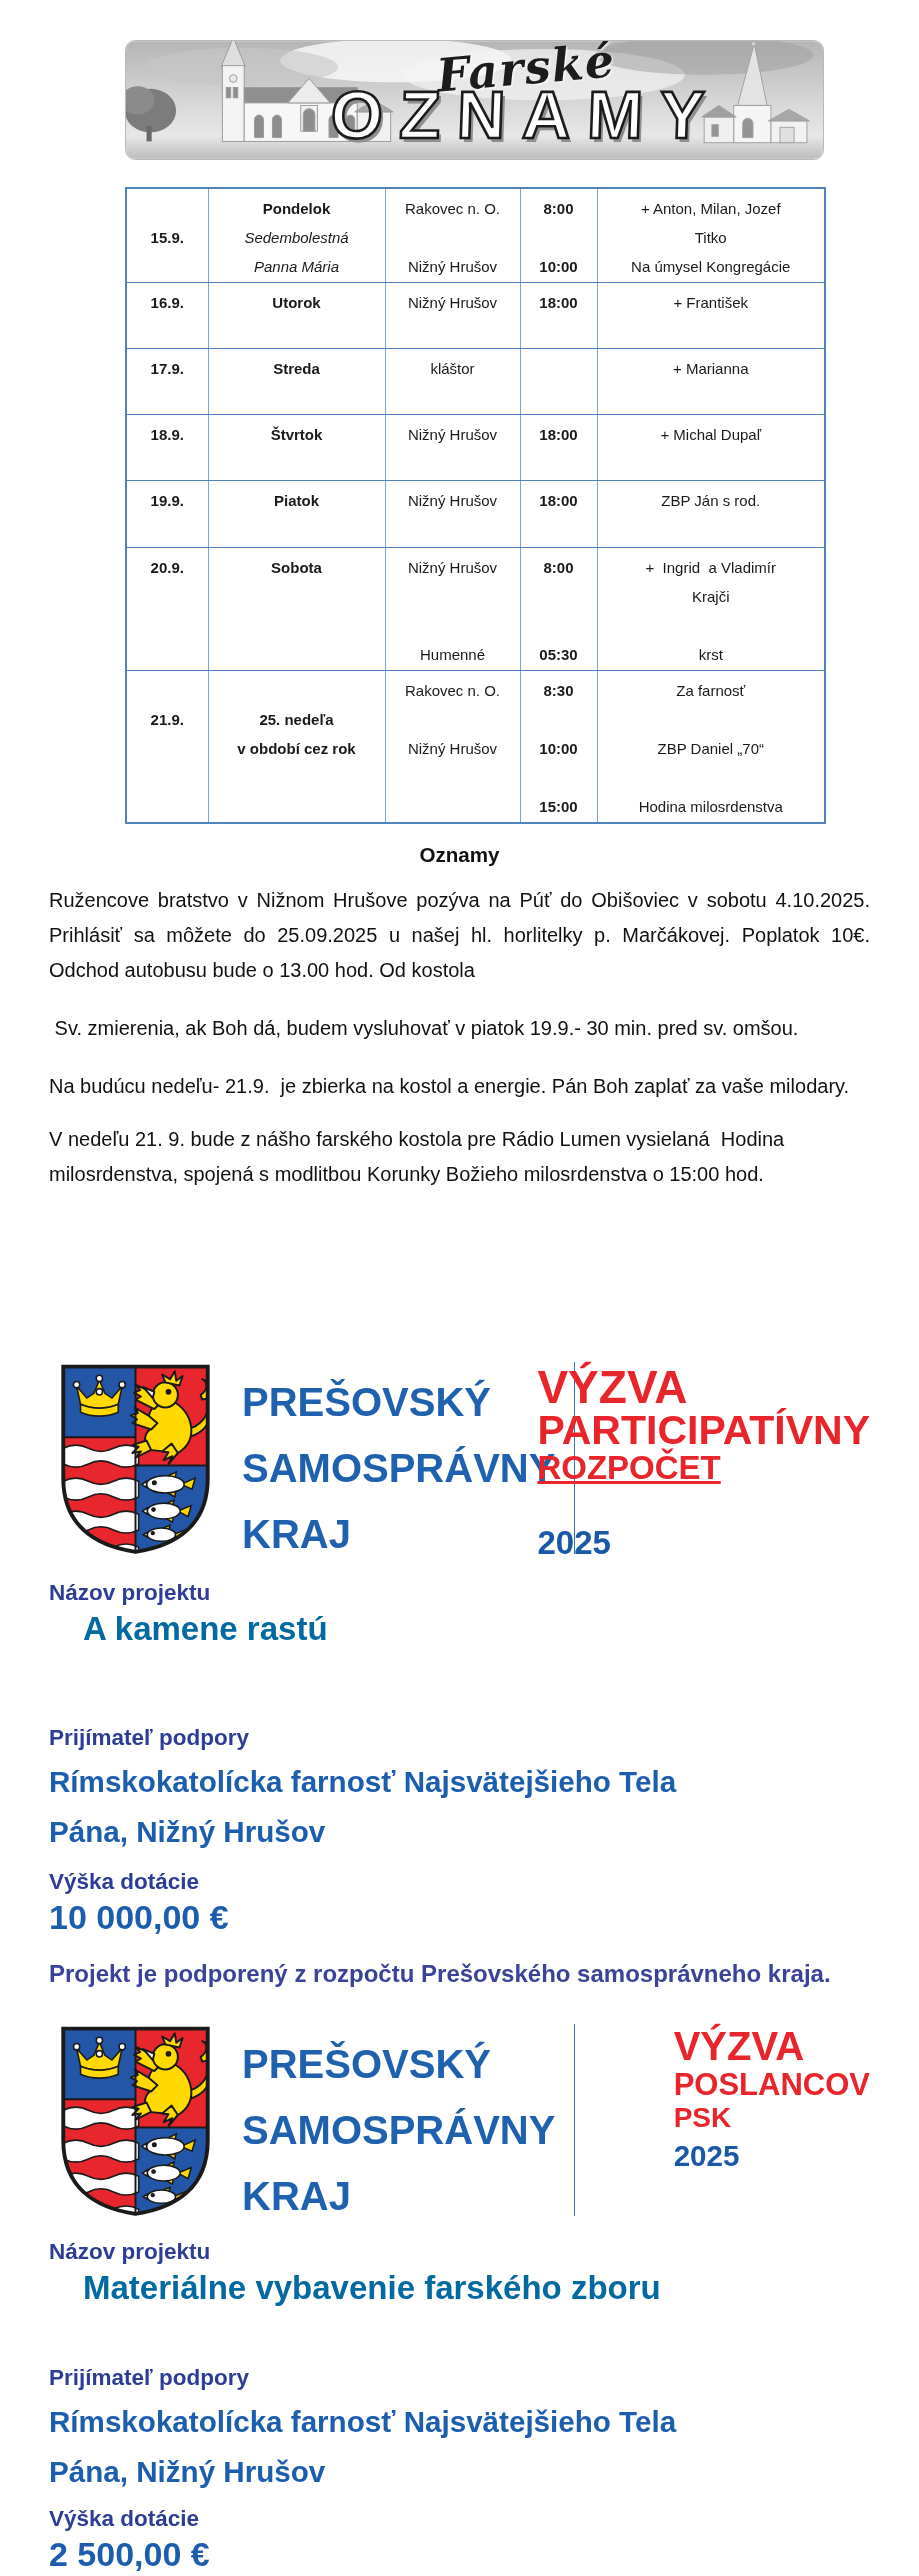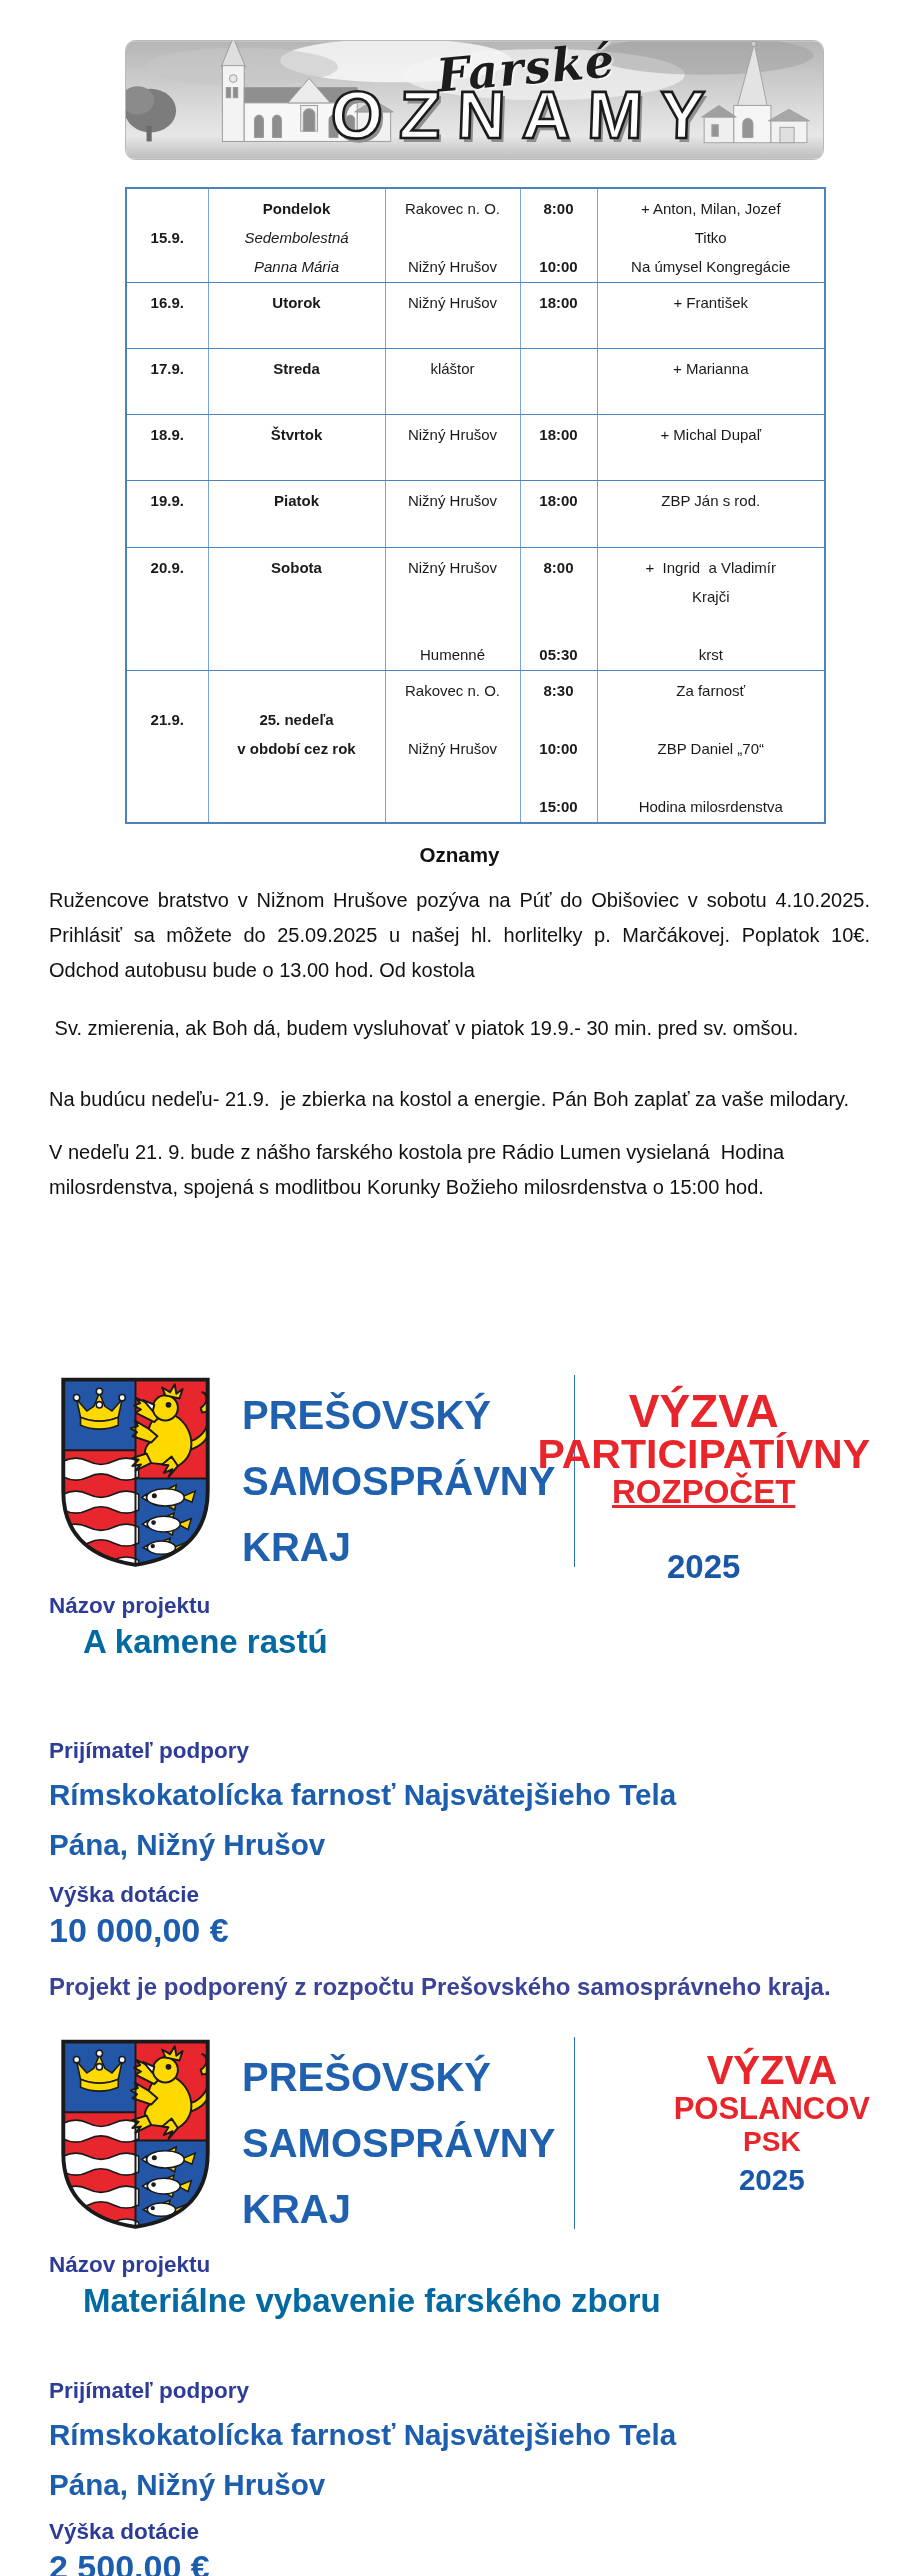--- a/index.html
+++ b/index.html
@@ -47,35 +47,35 @@
 
   
   .oznamy{
     margin:19px 0 0 0;text-align:center;font-size:20.6px;font-weight:bold;color:#111;
   }
   .paragraphs p{
     margin:0;font-size:20px;line-height:35px;white-space:pre-wrap;color:#111;
   }
   .paragraphs p.p0{margin-top:15.4px;text-align:justify;}
   .paragraphs p.p1{margin-top:23px;}
-  .paragraphs p.p2{margin-top:36px;}
+  .paragraphs p.p2{margin-top:23px;}
   .paragraphs p.p3{margin-top:18px;}
 
   
   .psk{position:relative;}
   .psk-1{margin-top:168px;}
   .psk-2{margin-top:33px;}
   .psk-head{position:relative;height:197px;margin-top:11px;}
   .coa{position:absolute;left:7.7px;top:0;width:157px;height:197px;}
   .psk-org{
     position:absolute;left:193px;top:9px;font-weight:bold;color:#2061af;
     font-size:40px;line-height:66px;letter-spacing:0px;
   }
   .psk-divider{position:absolute;left:525px;top:2.6px;bottom:2.6px;width:1.3px;background:#2e74b5;}
-  .psk-call{position:absolute;right:0;top:14px;text-align:center;font-weight:bold;color:#e8252b;}
+  .psk-call{position:absolute;right:0;top:3px;text-align:left;font-weight:bold;color:#e8252b;}
   .psk-1 .call-0{font-size:46px;line-height:49px;}
   .psk-1 .call-1{font-size:41px;line-height:37px;}
   .psk-1 .call-2{font-size:33px;line-height:37px;text-decoration:underline;}
   .psk-1 .psk-year{font-size:33px;line-height:36px;margin-top:39px;color:#1a57a8;}
   .psk-2 .call-0{font-size:40px;line-height:42px;}
   .psk-2 .call-1{font-size:31px;line-height:35px;}
   .psk-2 .call-2{font-size:28px;line-height:32px;}
   .psk-2 .psk-year{font-size:29.6px;line-height:33px;margin-top:5.1px;color:#1a57a8;}
 
   .psk-label{font-size:22.5px;font-weight:bold;color:#2d3c96;line-height:28px;}

